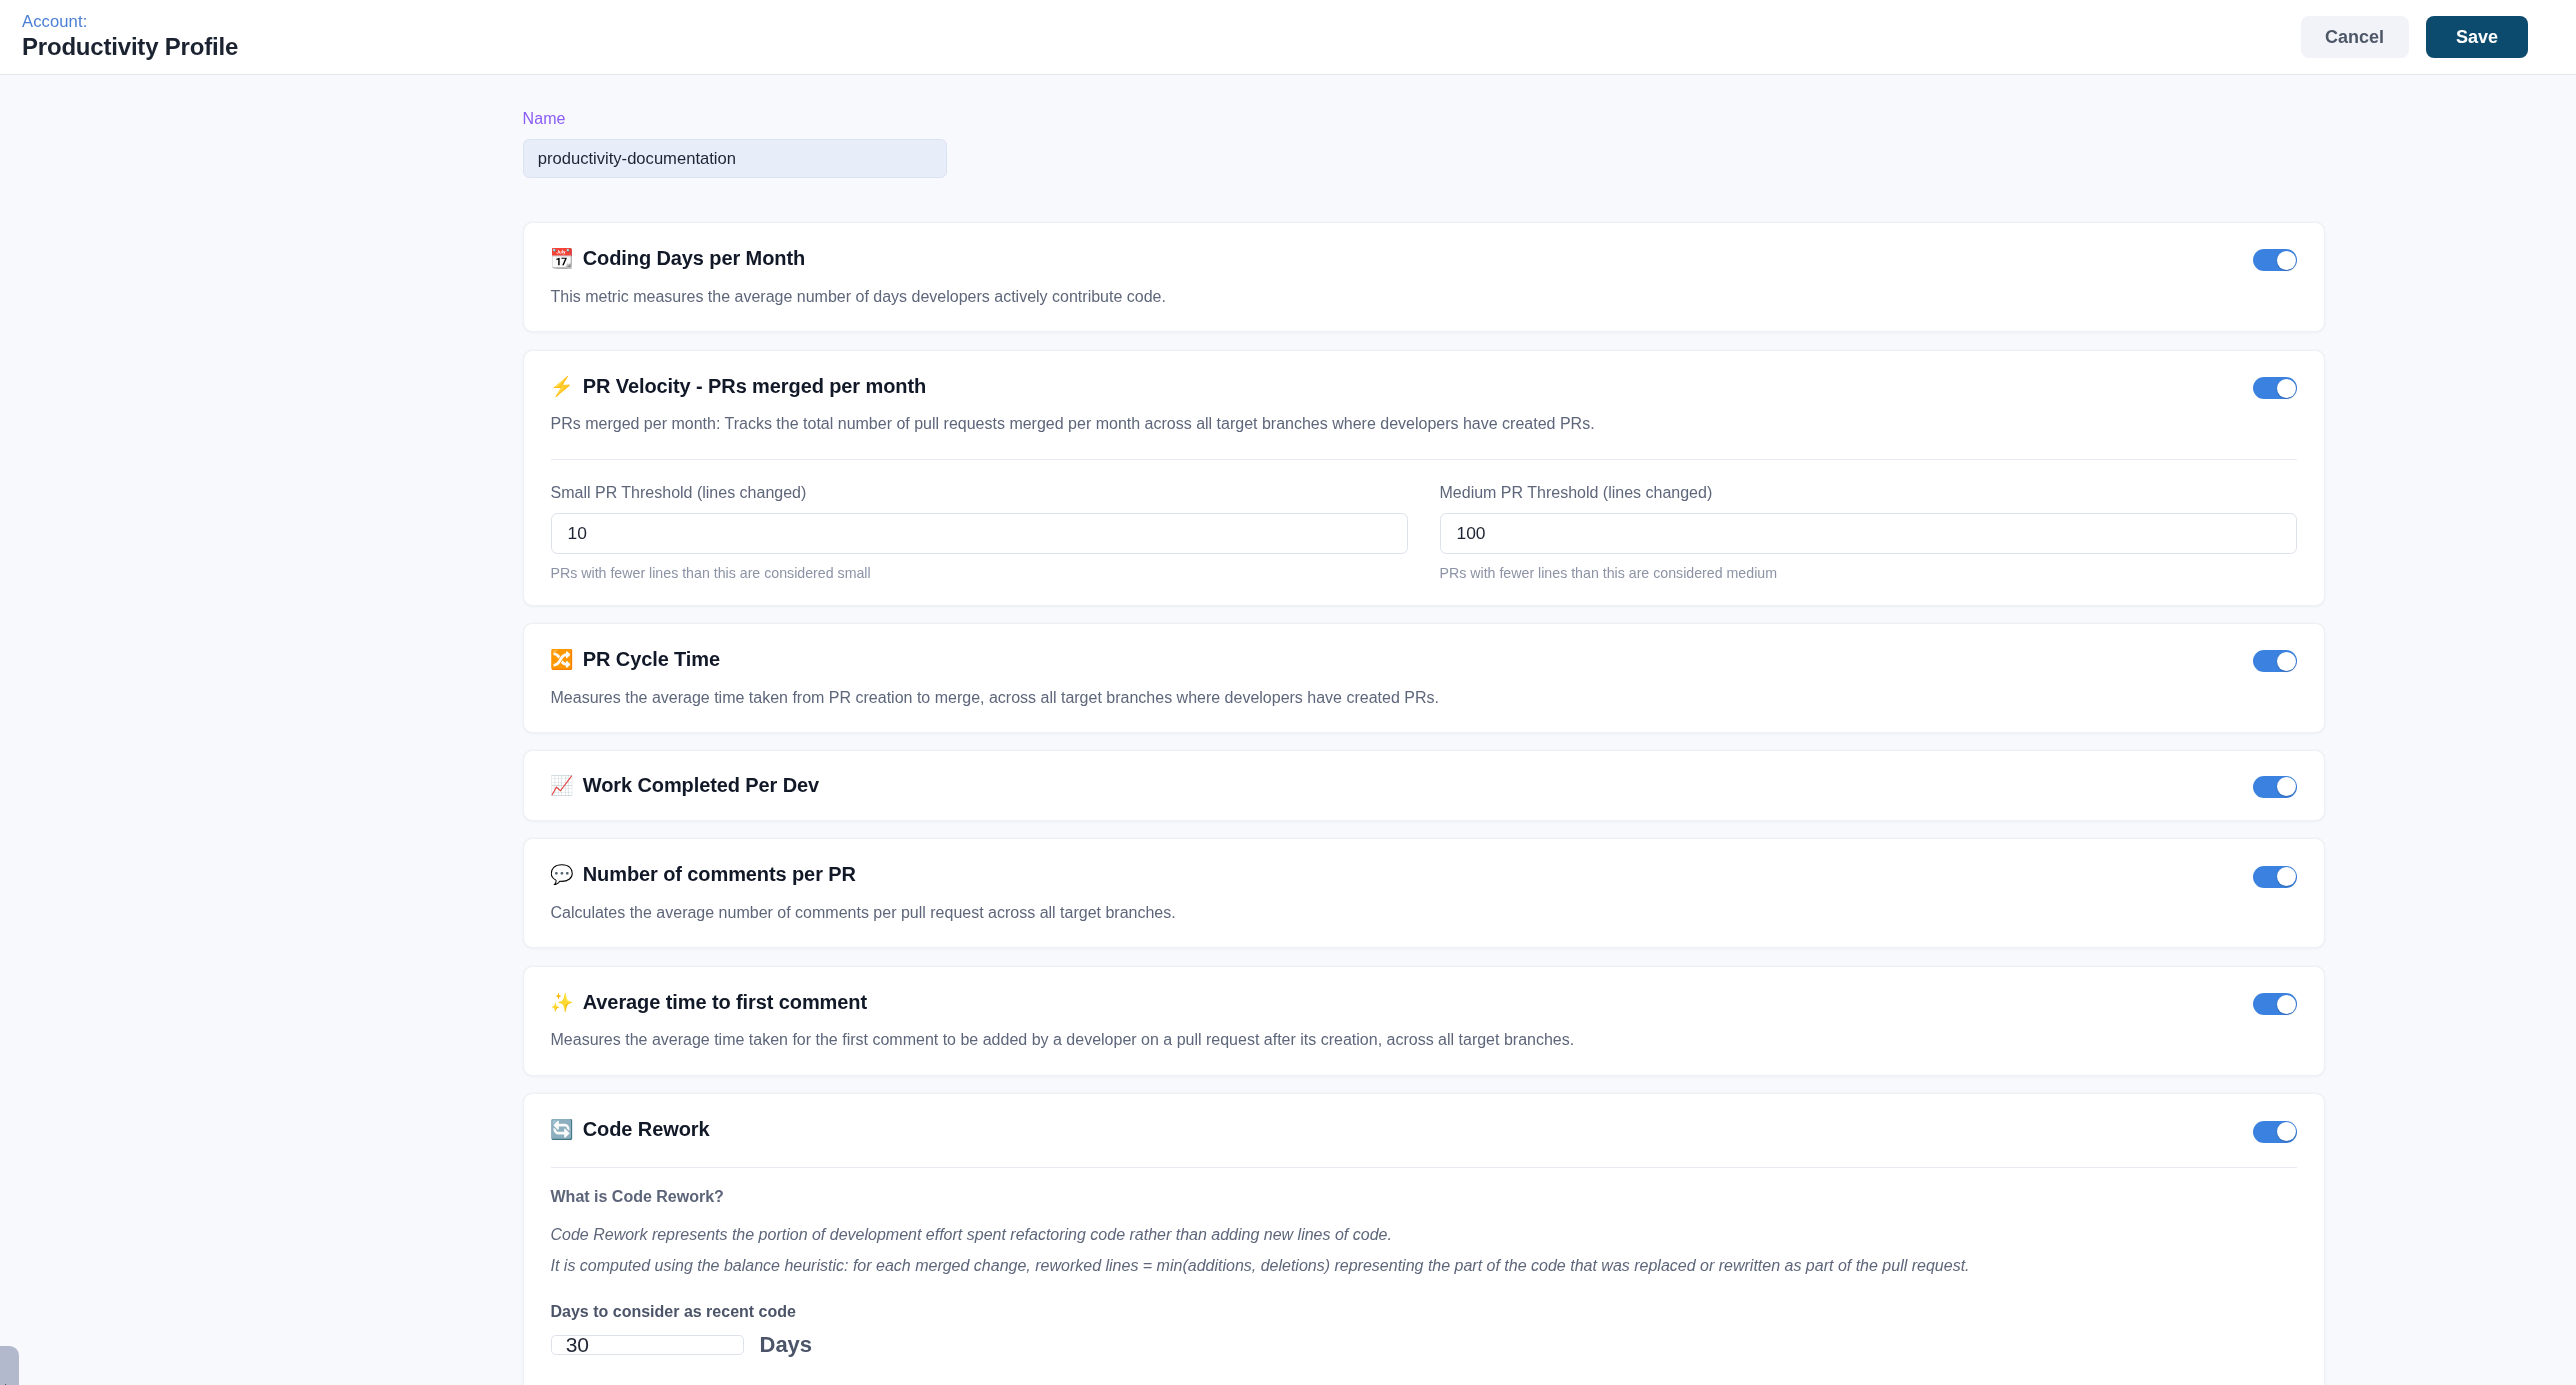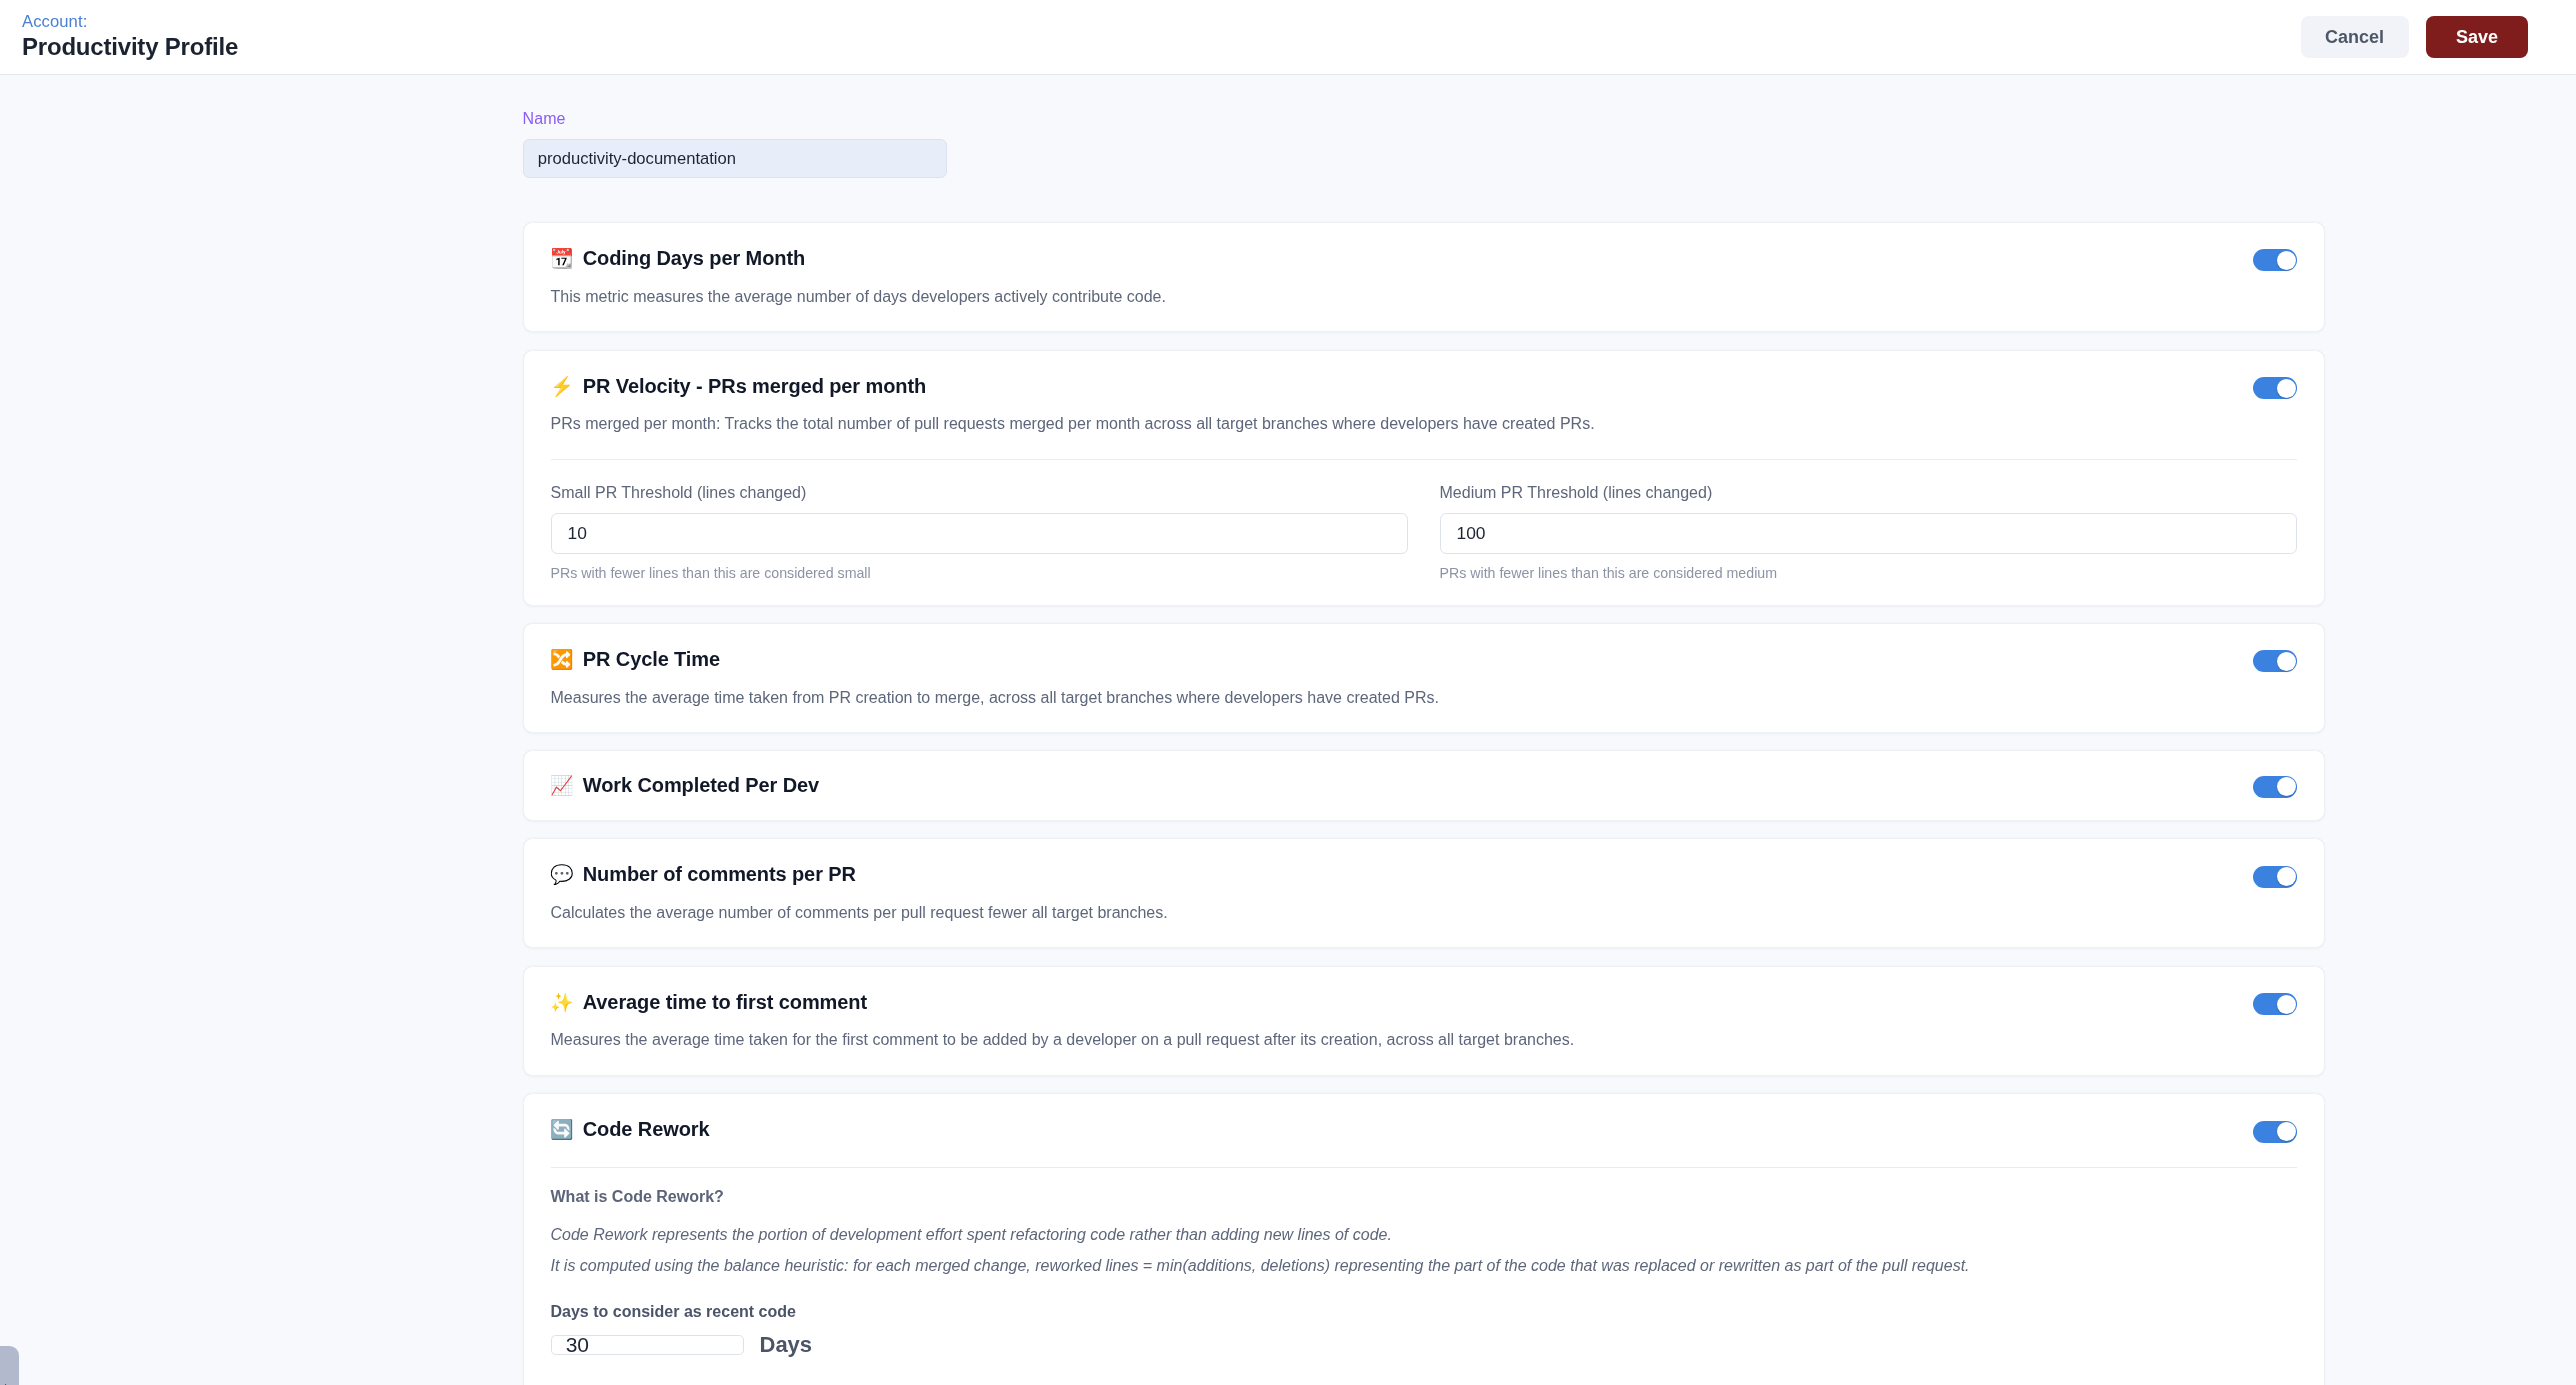--- a/index.html
+++ b/index.html
@@ -42,21 +42,21 @@
     border: none;
     border-radius: 8px;
     font-family: inherit;
     font-size: 18px;
     font-weight: bold;
     padding: 10.3px 24.5px;
     cursor: pointer;
     line-height: 1.15;
   }
   .btn-cancel { background: #f1f3f8; color: #4e5768; }
-  .btn-save   { background: #7f1d1d; color: #ffffff; padding: 10.3px 30px; }
+  .btn-save   { background: #0c4a6e; color: #ffffff; padding: 10.3px 30px; }
 
   
   .page {
     position: relative;
     width: 100%;
     height: 1310px;
     background: #f7f9fc;
     overflow: hidden;
   }
   .content {
@@ -318,21 +318,21 @@
         <div class="card">
           <div class="card-head">
             <div class="card-heading">
               <span class="metric-icon">💬</span>
               <span>Number of comments per PR</span>
             </div>
             <div class="toggle">
               <div class="knob"></div>
             </div>
           </div>
-          <div class="card-desc">Calculates the average number of comments per pull request fewer all target branches.</div>
+          <div class="card-desc">Calculates the average number of comments per pull request across all target branches.</div>
         </div>
         <div class="card">
           <div class="card-head">
             <div class="card-heading">
               <span class="metric-icon">✨</span>
               <span>Average time to first comment</span>
             </div>
             <div class="toggle">
               <div class="knob"></div>
             </div>

